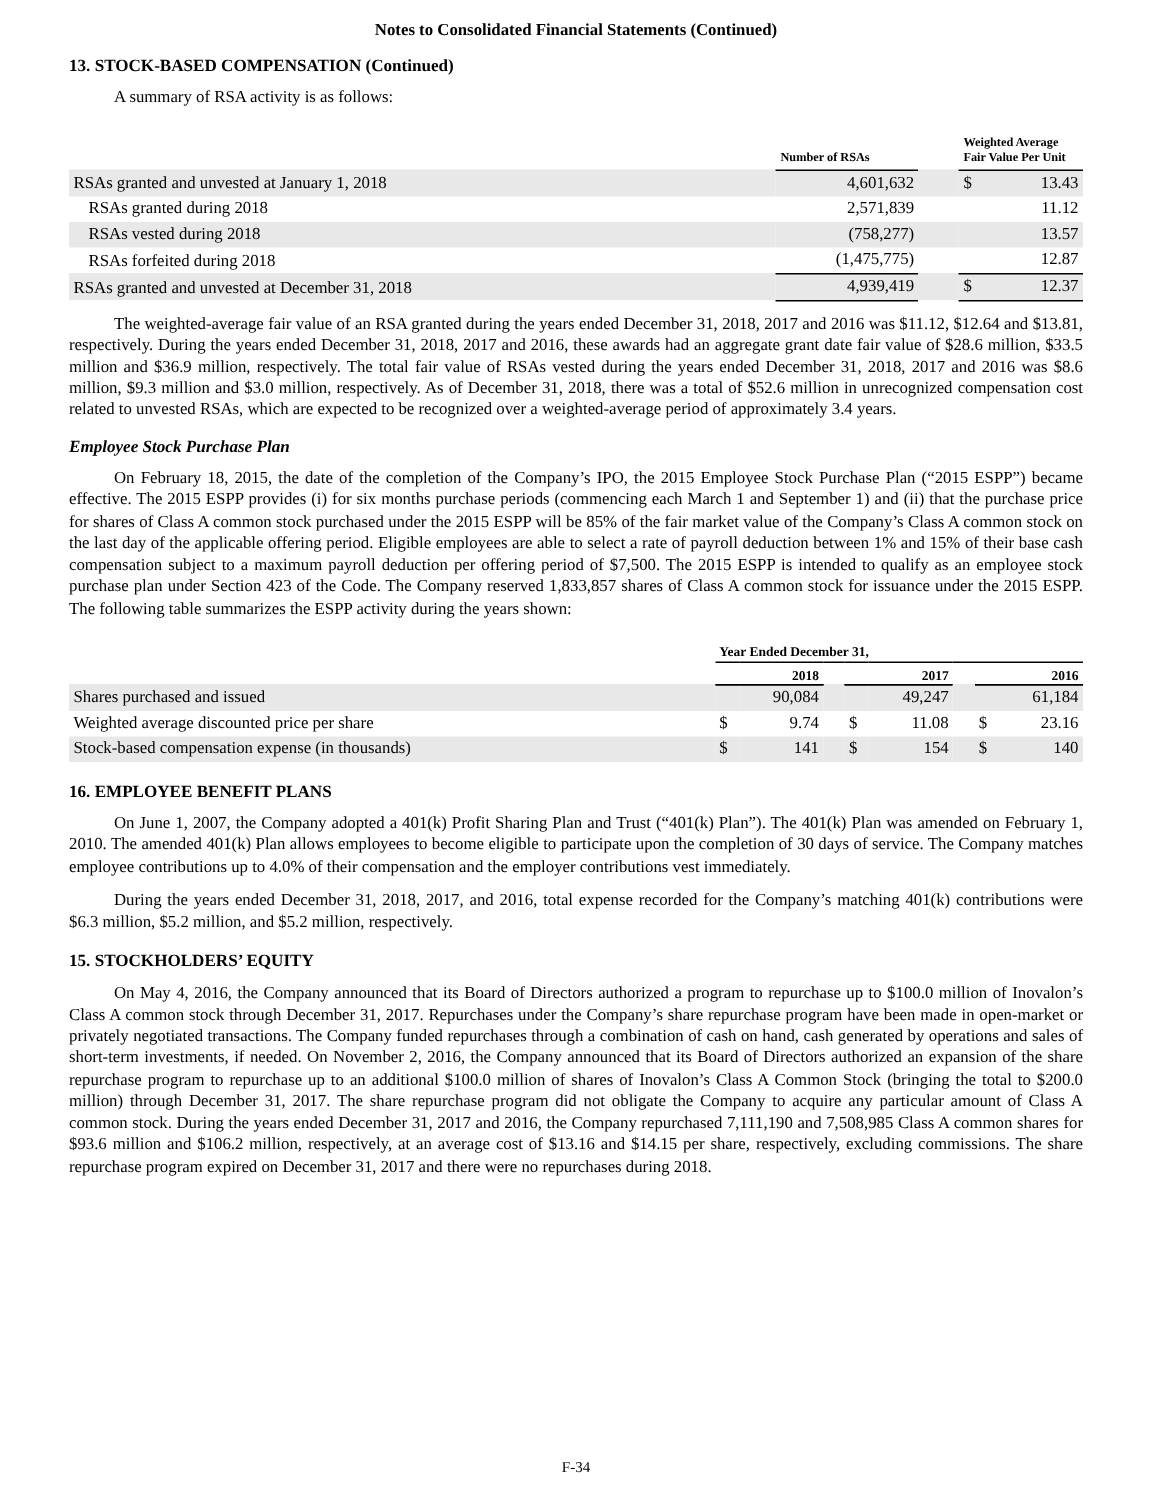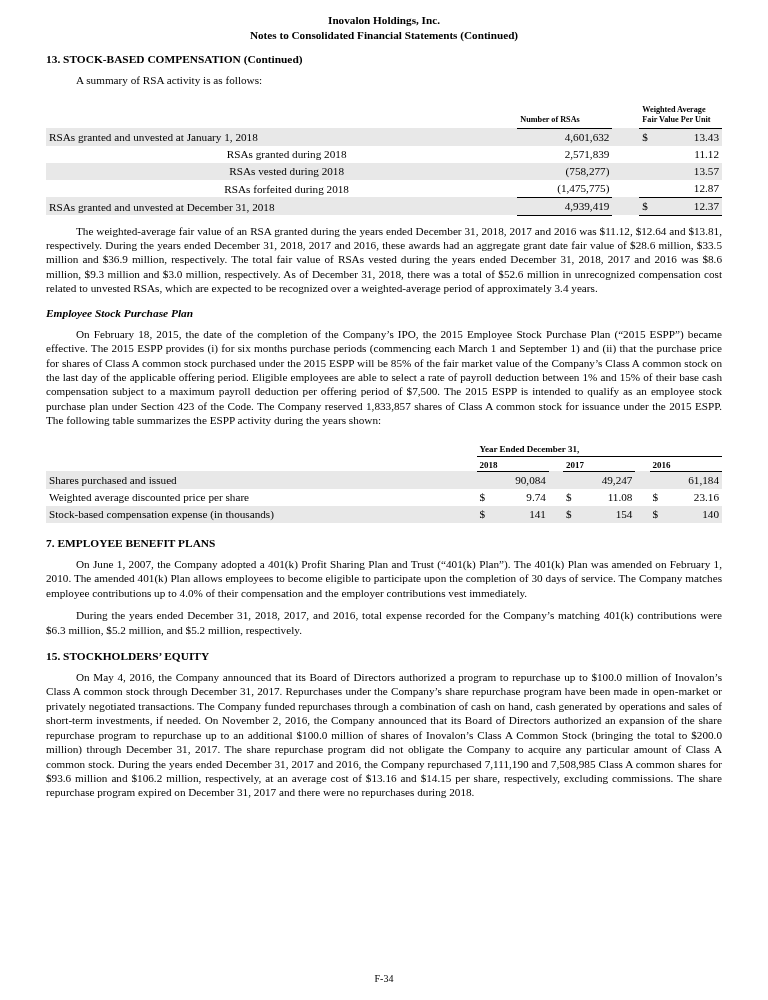--- a/index.html
+++ b/index.html
@@ -31,47 +31,46 @@
   .rsa-table { margin-top: 15px; font-size: 11.2px; }
   .rsa-table th, .rsa-table td { padding: 2.5px 3px; vertical-align: bottom; font-weight: normal; }
   .rsa-table .hdr {
     font-weight: bold; font-size: 8.2px; line-height: 1.25;
     text-align: left; vertical-align: bottom;
   }
   .rule { border-bottom: 1px solid #000; }
   .shaded { background: var(--shade, #e8e8e8); }
   .cell-num, .cell-val { text-align: right; white-space: nowrap; }
   .cell-cur { text-align: left; white-space: nowrap; }
-  .lbl-indent { padding-left: 13px !important; text-align: center; }
+  .lbl-indent { padding-left: 13px !important; }
 
   
   .espp-table { margin-top: 14px; font-size: 11.2px; }
   .espp-table th, .espp-table td { padding: 2.5px 3px; vertical-align: bottom; font-weight: normal; }
   .espp-table .grp {
     font-weight: bold; font-size: 9px; text-align: left;
     border-bottom: 1px solid #000; padding-bottom: 2px;
   }
   .espp-table .yr {
-    font-weight: bold; font-size: 9px; text-align: left;
+    font-weight: bold; font-size: 9px; text-align: right;
     border-bottom: 1px solid #000; padding-bottom: 1px;
   }
   .espp-table .sp { padding: 0; }
 
   .page-footer {
     position: absolute; bottom: 16px; left: 0; right: 0;
     text-align: center; font-size: 10px;
   }
 </style>
 </head>
 <body>
 
 <div class="page">
 
   <div class="doc-header">
-    <div class="doc-company">Inovalon Holdings, Inc.</div>
     <div class="doc-subtitle">Notes to Consolidated Financial Statements (Continued)</div>
   </div>
 
   <div class="section-title">13. STOCK-BASED COMPENSATION (Continued)</div>
 
   <p class="body-text indent">A summary of RSA activity is as follows:</p>
 
   <table class="rsa-table">
     <colgroup>
       <col style="width:456px">
@@ -189,21 +188,21 @@
         <td class="sp"></td>
         <td class="cell-cur">$</td>
         <td class="cell-val">154</td>
         <td class="sp"></td>
         <td class="cell-cur">$</td>
         <td class="cell-val">140</td>
       </tr>
     </tbody>
   </table>
 
-  <div class="section-title" style="margin-top:14px;">7. EMPLOYEE BENEFIT PLANS</div>
+  <div class="section-title" style="margin-top:14px;">16. EMPLOYEE BENEFIT PLANS</div>
   <p class="body-text indent">On June 1, 2007, the Company adopted a 401(k) Profit Sharing Plan and Trust (“401(k) Plan”). The 401(k) Plan was amended on February 1, 2010. The amended 401(k) Plan allows employees to become eligible to participate upon the completion of 30 days of service. The Company matches employee contributions up to 4.0% of their compensation and the employer contributions vest immediately.</p>
   <p class="body-text indent">During the years ended December 31, 2018, 2017, and 2016, total expense recorded for the Company’s matching 401(k) contributions were $6.3 million, $5.2 million, and $5.2 million, respectively.</p>
 
   <div class="section-title" style="margin-top:13px;">15. STOCKHOLDERS’ EQUITY</div>
   <p class="body-text indent">On May 4, 2016, the Company announced that its Board of Directors authorized a program to repurchase up to $100.0 million of Inovalon’s Class A common stock through December 31, 2017. Repurchases under the Company’s share repurchase program have been made in open-market or privately negotiated transactions. The Company funded repurchases through a combination of cash on hand, cash generated by operations and sales of short-term investments, if needed. On November 2, 2016, the Company announced that its Board of Directors authorized an expansion of the share repurchase program to repurchase up to an additional $100.0 million of shares of Inovalon’s Class A Common Stock (bringing the total to $200.0 million) through December 31, 2017. The share repurchase program did not obligate the Company to acquire any particular amount of Class A common stock. During the years ended December 31, 2017 and 2016, the Company repurchased 7,111,190 and 7,508,985 Class A common shares for $93.6 million and $106.2 million, respectively, at an average cost of $13.16 and $14.15 per share, respectively, excluding commissions. The share repurchase program expired on December 31, 2017 and there were no repurchases during 2018.</p>
 
 </div>
 
 <div class="page-footer">F-34</div>
 

